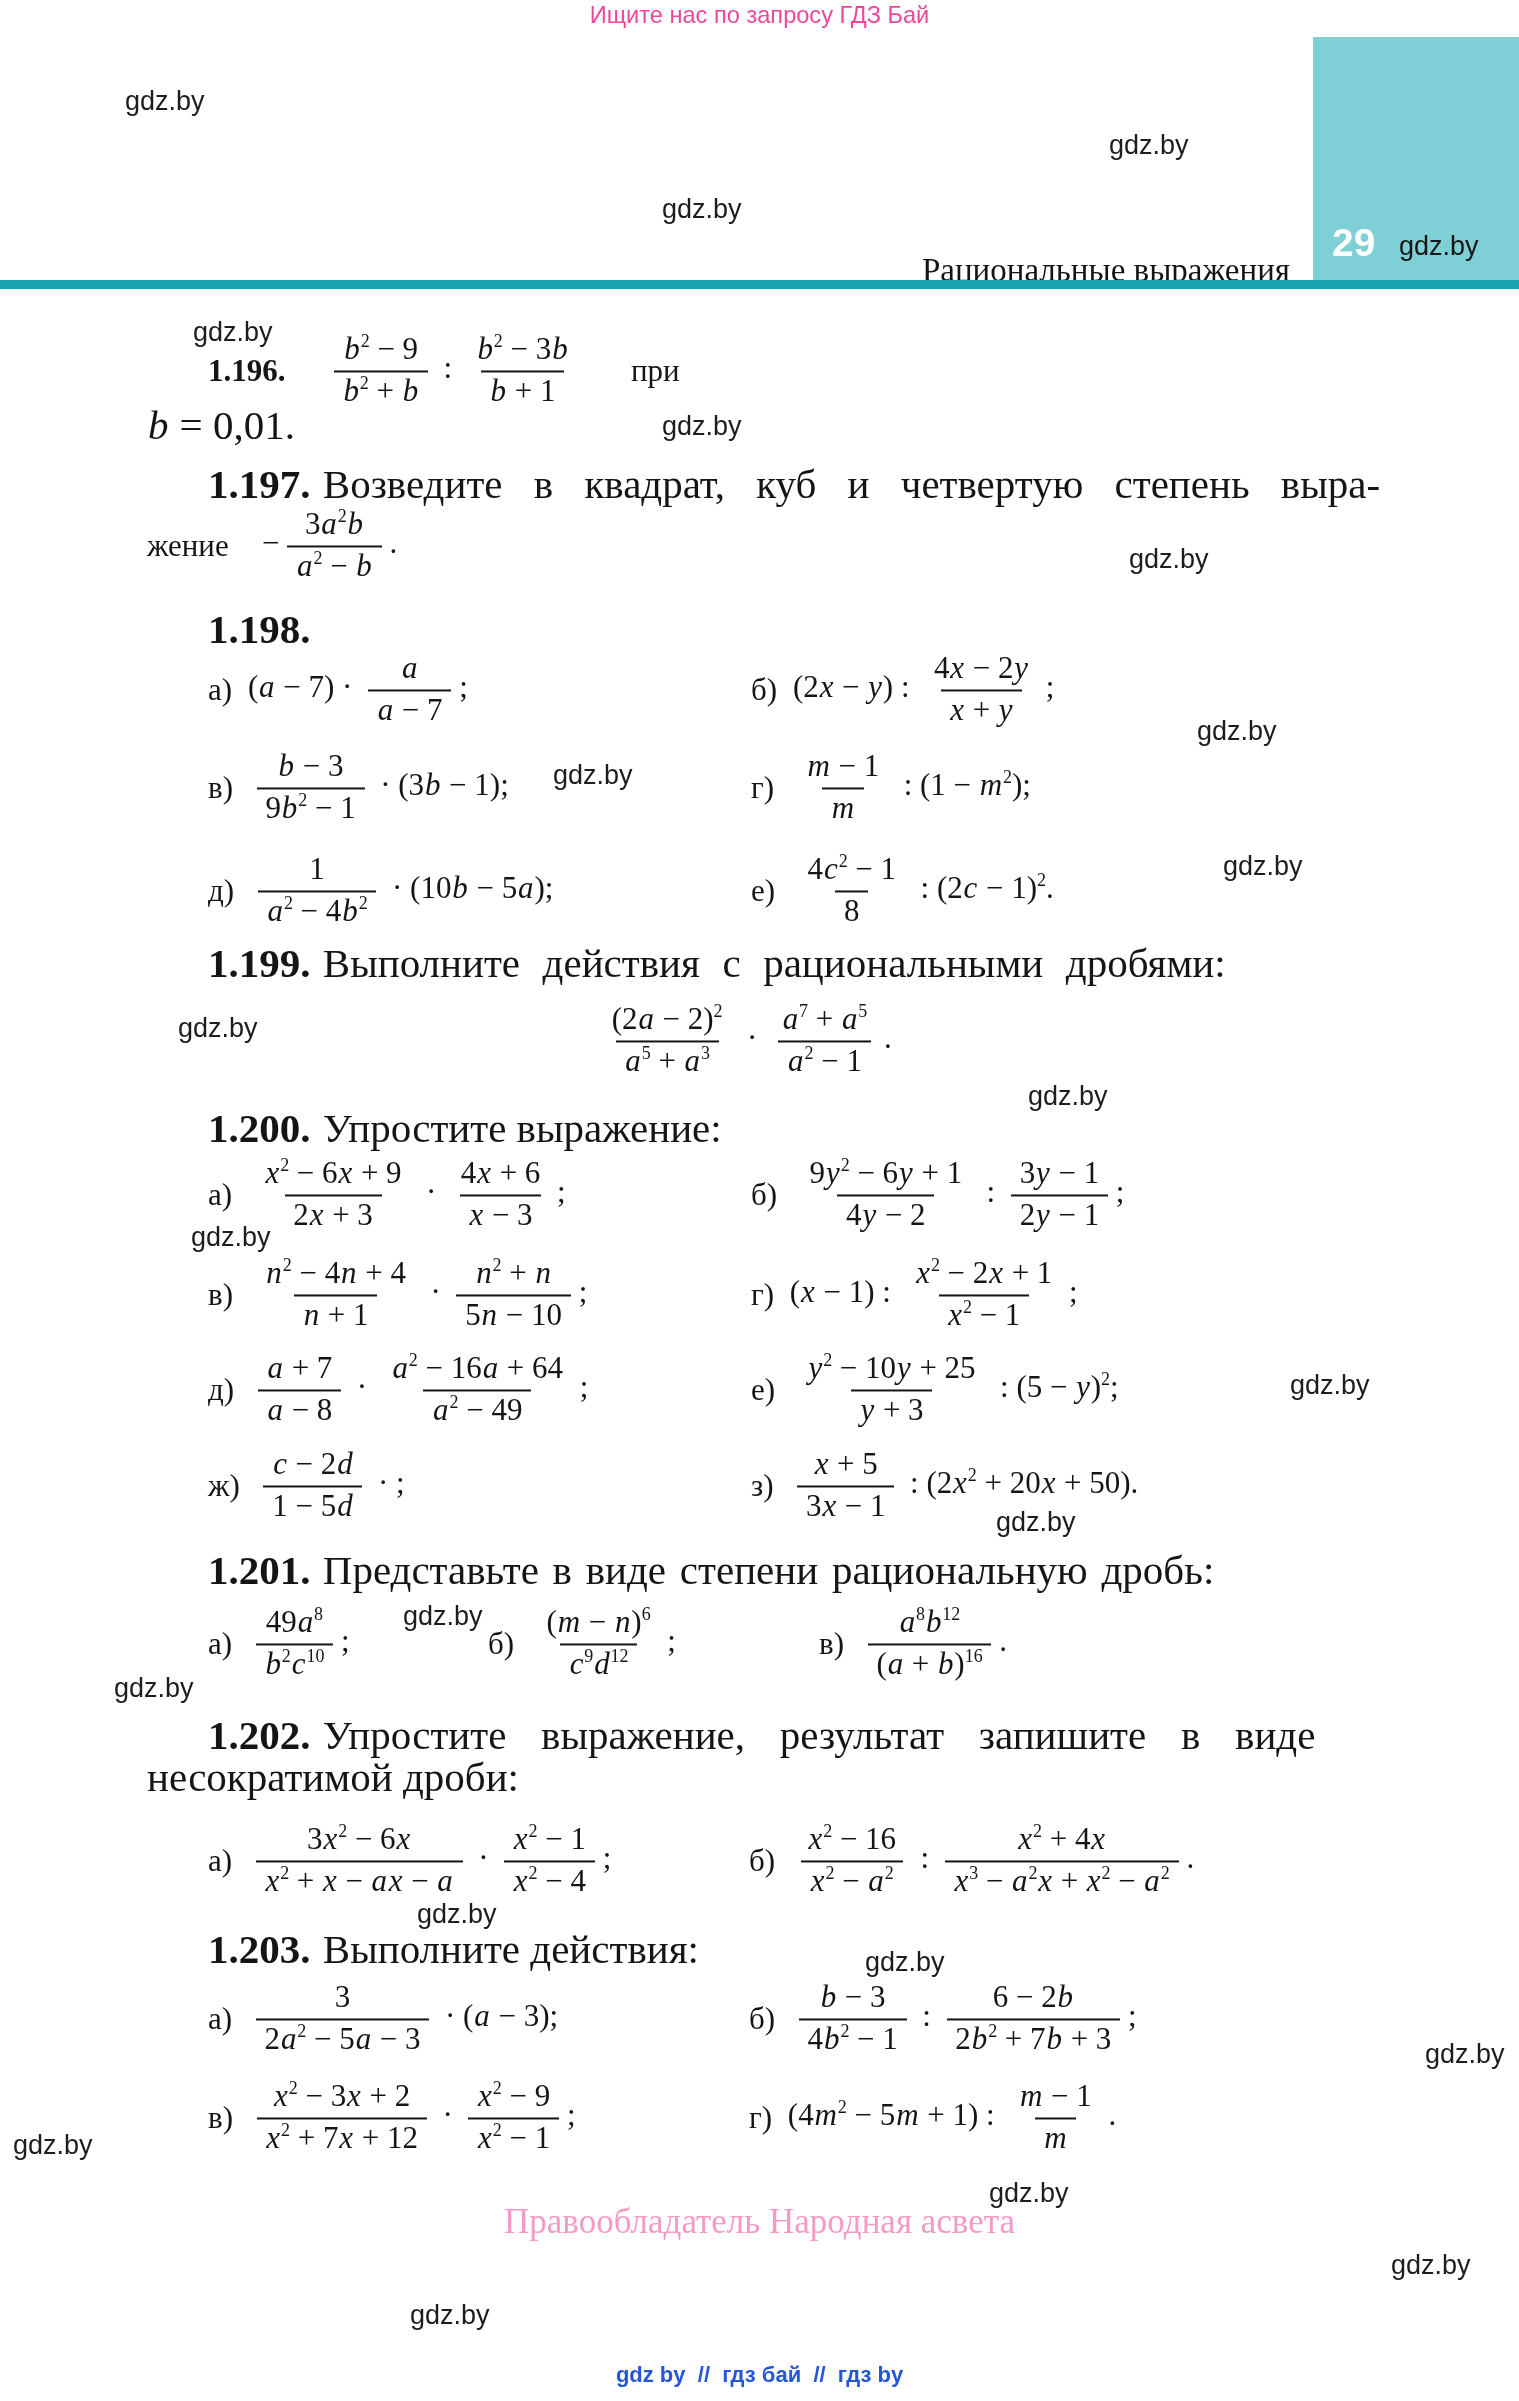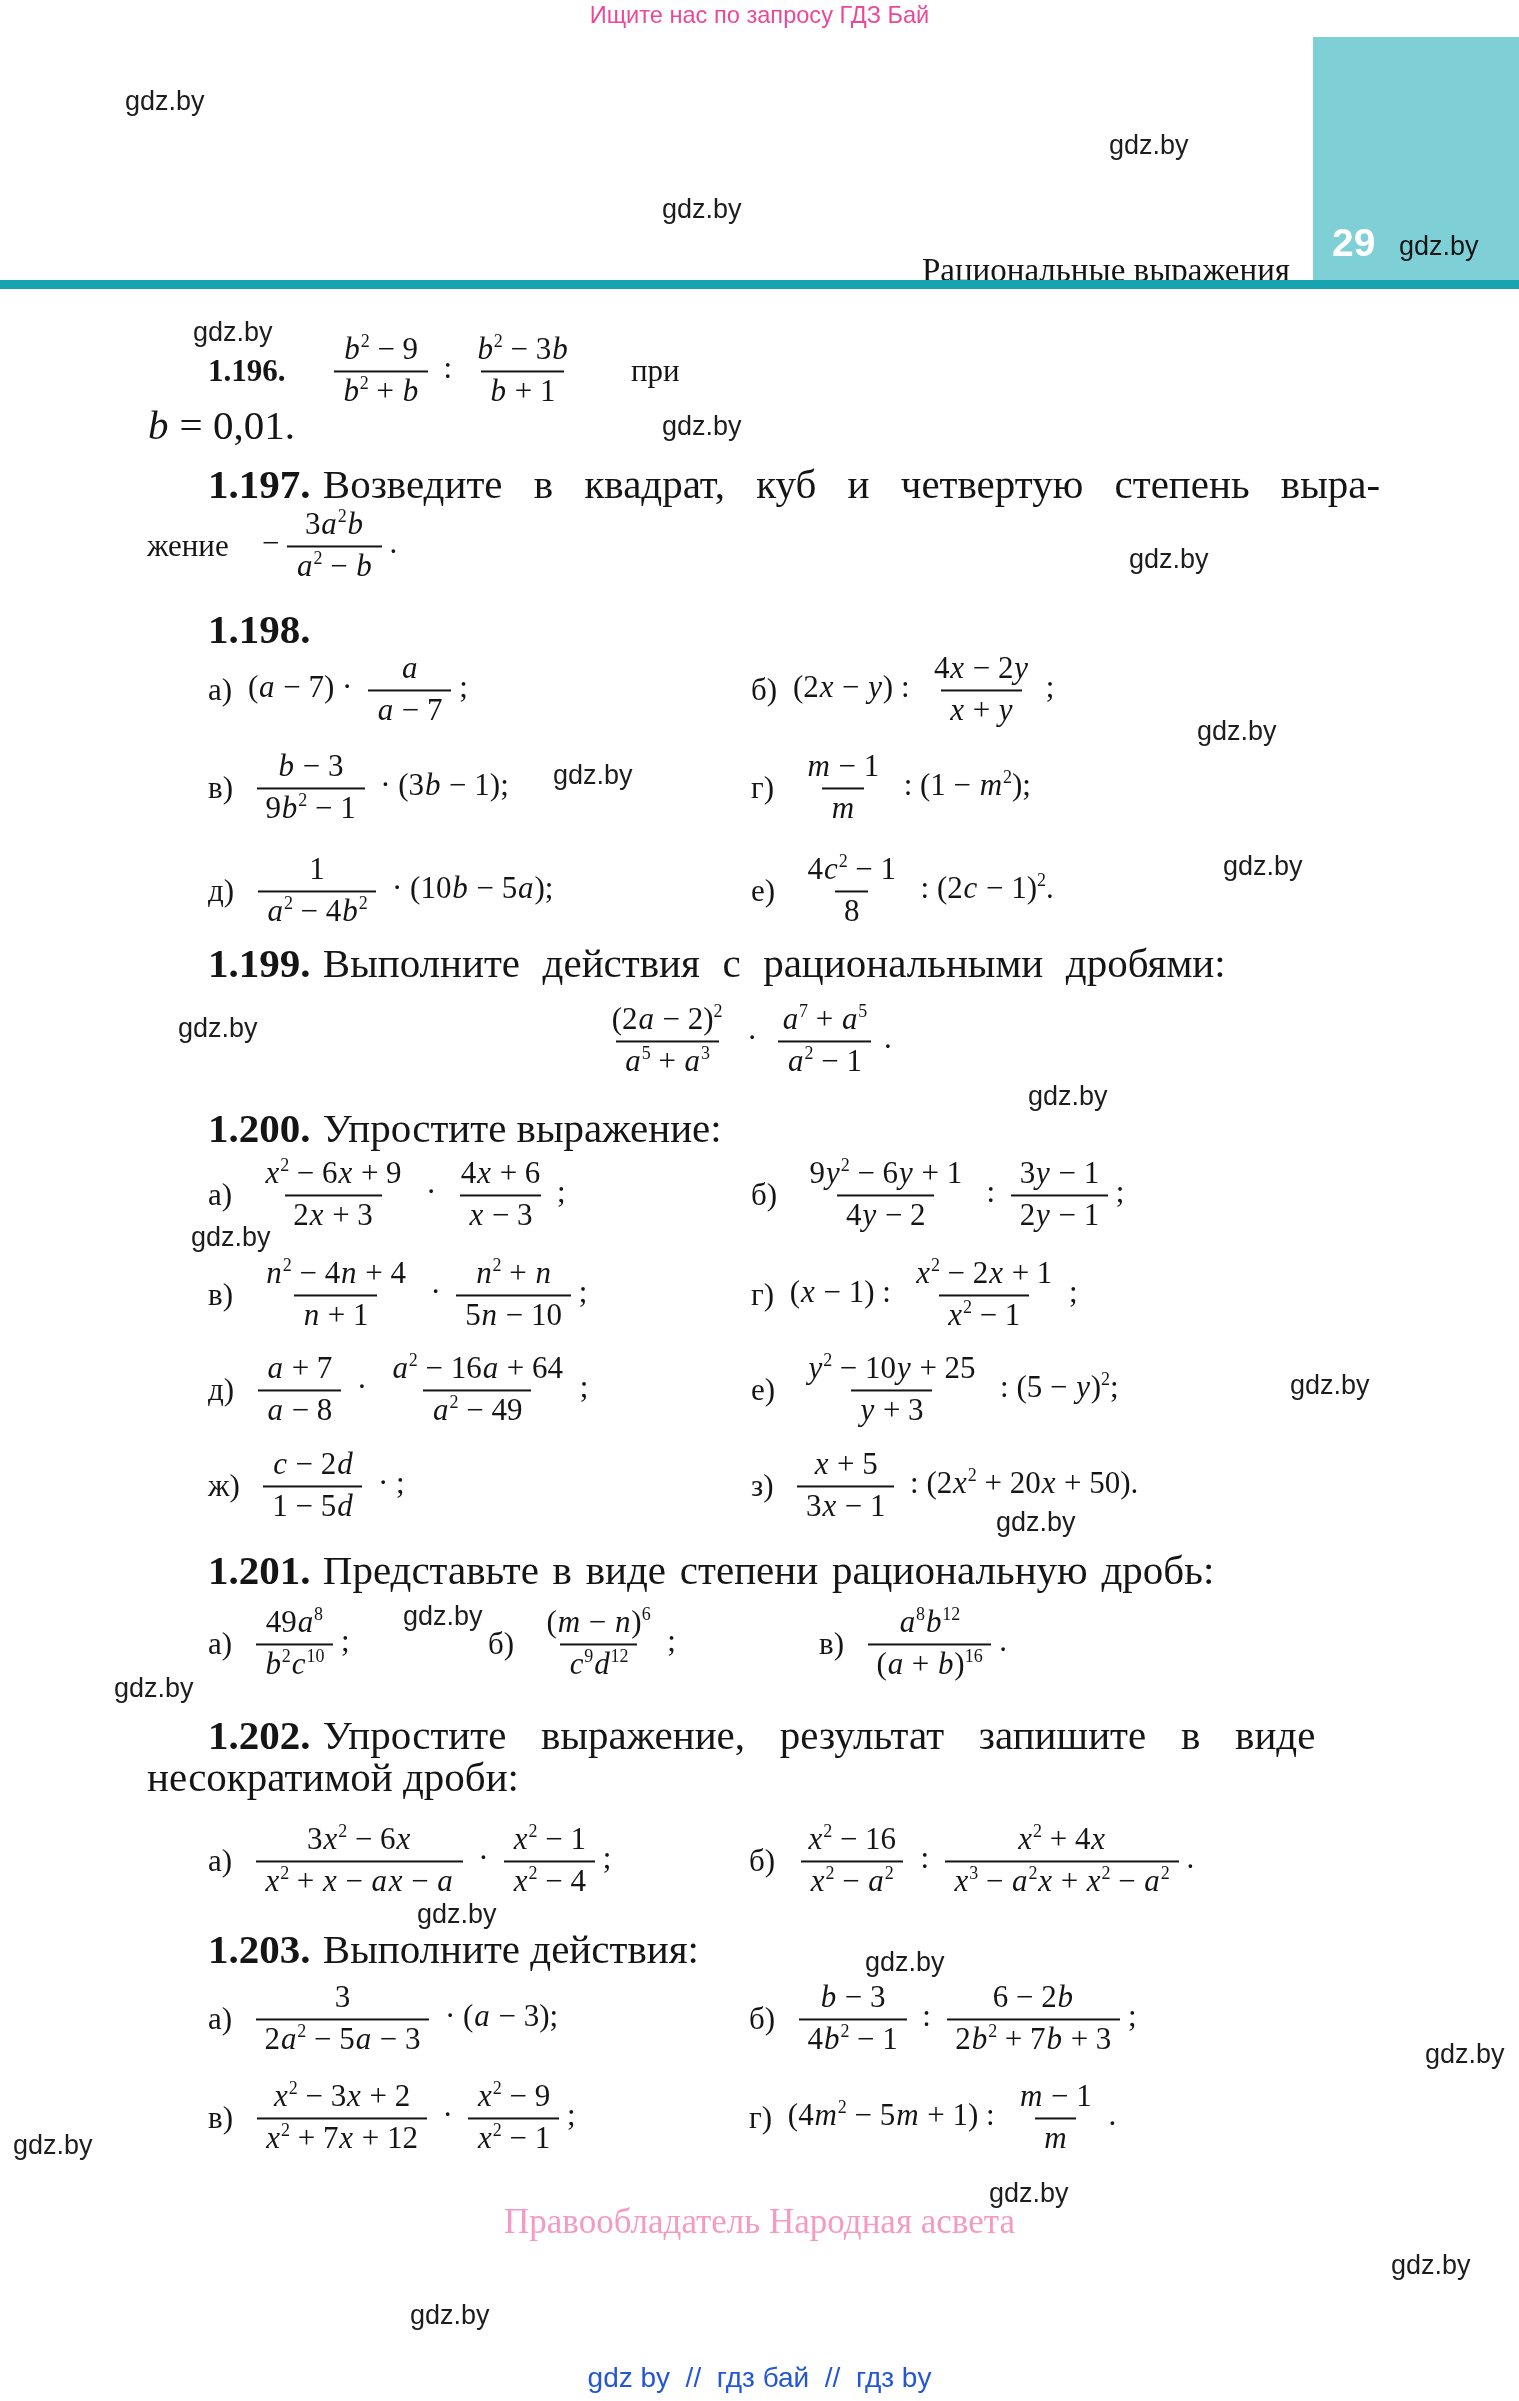--- a/index.html
+++ b/index.html
@@ -25,21 +25,21 @@
   sup{font-size:.58em;vertical-align:.7em;line-height:0;}
   .fr{display:inline-flex;flex-direction:column;align-items:center;vertical-align:middle;
       margin:0 7.9px;line-height:1.25;text-align:center;}
   .fr .nu,.fr .de{padding:0.9px 8.8px;}
   .fr .de{border-top:2.6px solid #141414;}
   b{font-weight:bold;}
   
   .copyright{position:absolute;top:2202px;left:0;width:100%;text-align:center;
              font-family:Liberation Serif, serif;font-size:35px;color:#f49ac4;}
   .links{position:absolute;top:2362px;left:0;width:100%;text-align:center;white-space:pre;
-         font-family:"Liberation Sans",sans-serif;font-size:28px;color:#2457d8;}
+         font-family:"Liberation Sans",sans-serif;font-size:22px;color:#2457d8;font-weight:bold;}
 </style>
 </head>
 <body>
 
 <div id="page">
 
   <div class="top-link">Ищите нас по запросу ГДЗ Бай</div>
 
   <span class="wm" style="left:125px;top:86px">gdz.by</span>
   <span class="wm" style="left:1109px;top:130px">gdz.by</span>

